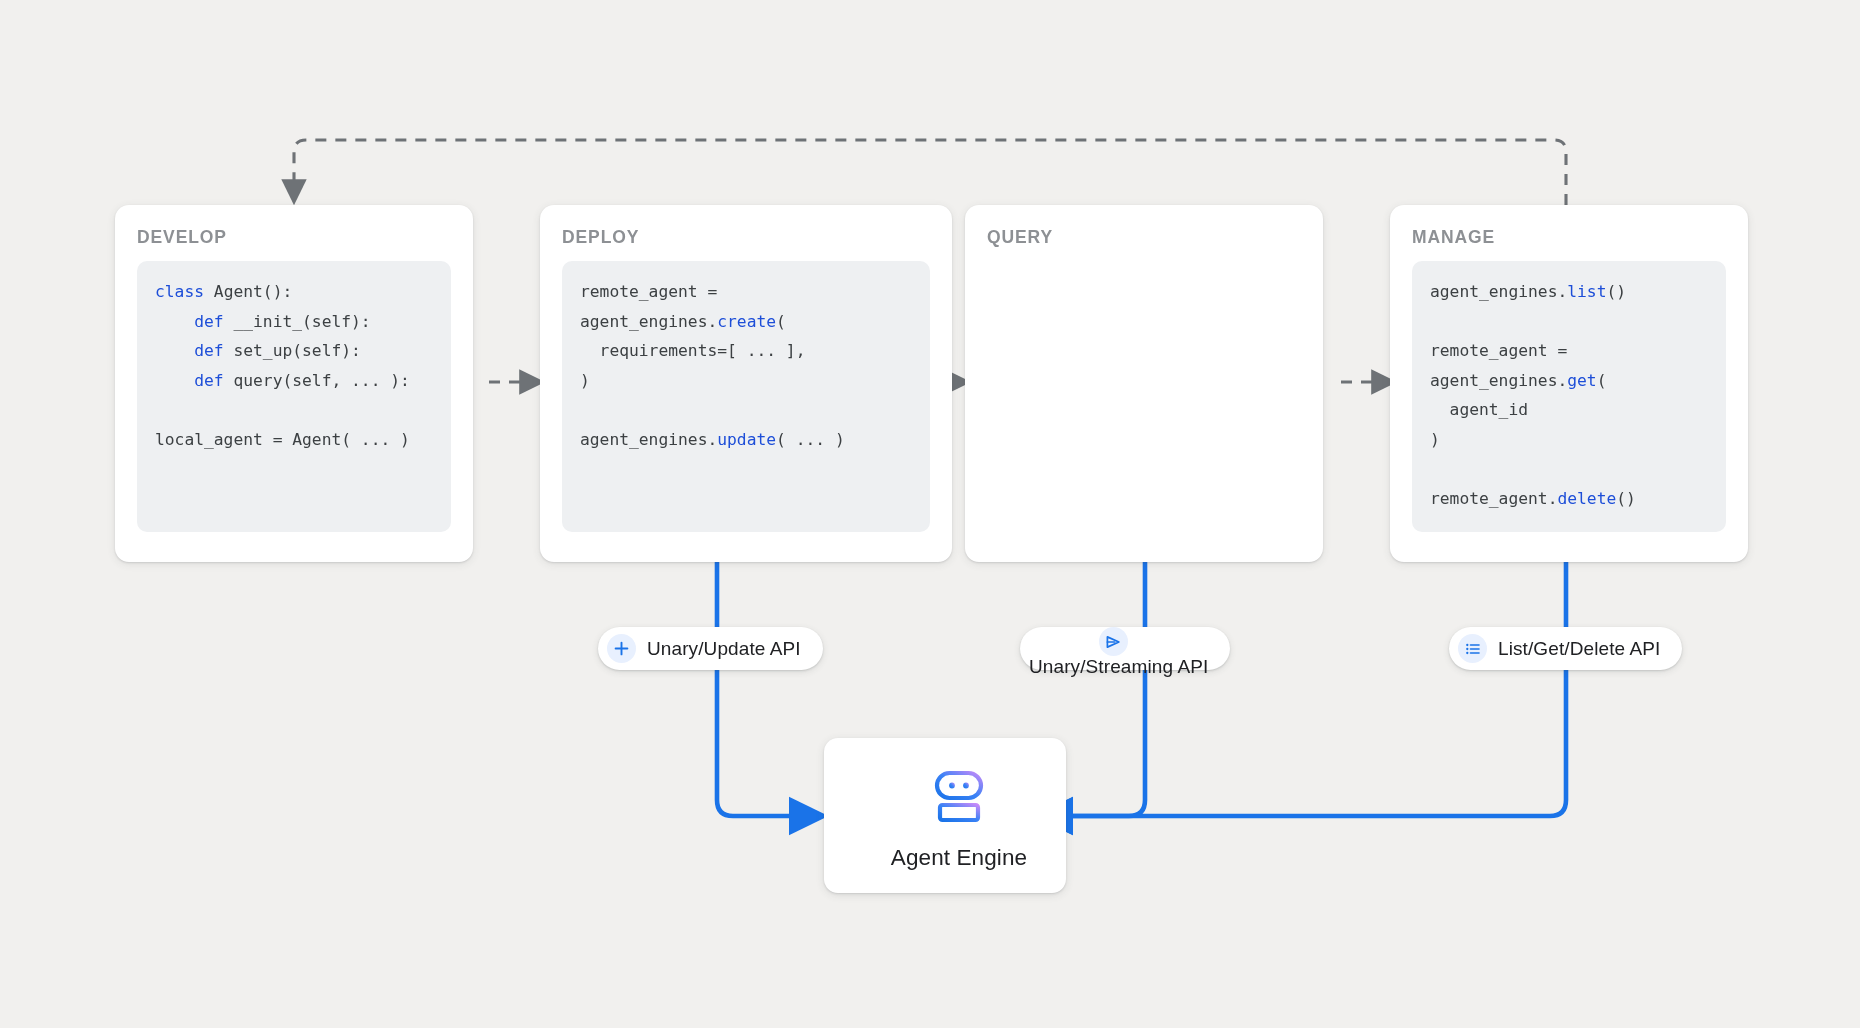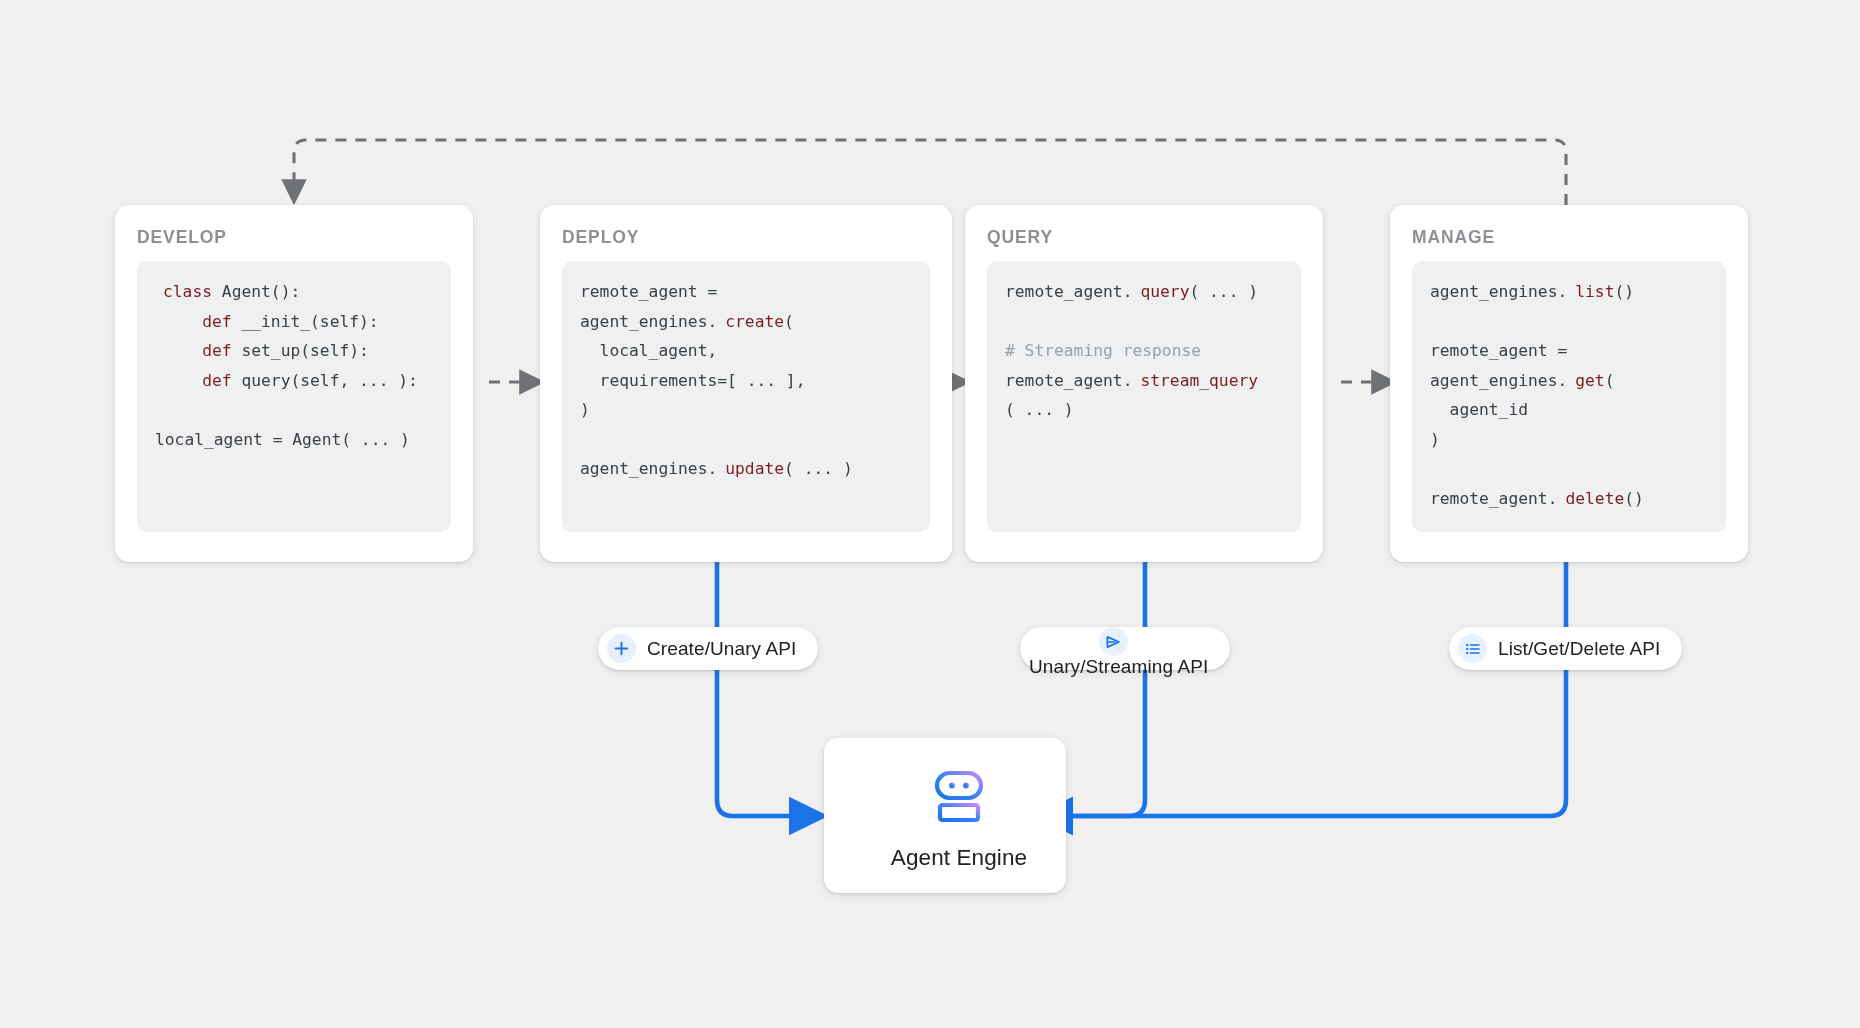--- a/index.html
+++ b/index.html
@@ -41,21 +41,21 @@
     border-radius:10px;
     padding:16px 16px 16px 18px;
     box-sizing:border-box;
     font-family:"DejaVu Sans Mono","Liberation Mono",monospace;
     font-size:16.3px;
     line-height:29.5px;
     color:#3c4043;
     white-space:pre;
     overflow:hidden;
   }
-  .kw{color:#7f1d1d;margin-left:8px;}
+  .kw{color:#1d4ed8;}
   .cm{color:#9aa0a6;}
   .blank{display:block;height:29.5px;}
 
   
   .pill{
     position:absolute;
     height:43px;
     background:#ffffff;
     border-radius:22px;
     box-shadow:0 1px 2px rgba(60,64,67,.18), 0 2px 7px rgba(60,64,67,.12);
@@ -143,40 +143,39 @@
     </g>
   </svg>
 
   <div class="card" id="card-develop" style="left:115px;top:205px;width:358px;height:357px;">
     <div class="card-title">DEVELOP</div>
     <div class="code" style="height:271px;"><div><span class="kw">class </span><span>Agent():</span></div><div><span>    </span><span class="kw">def </span><span>__init_(self):</span></div><div><span>    </span><span class="kw">def </span><span>set_up(self):</span></div><div><span>    </span><span class="kw">def </span><span>query(self, ... ):</span></div><span class="blank">​</span><div><span>local_agent = Agent( ... )</span></div></div>
   </div>
 
   <div class="card" id="card-deploy" style="left:540px;top:205px;width:412px;height:357px;">
     <div class="card-title">DEPLOY</div>
-    <div class="code" style="height:271px;"><div><span>remote_agent =</span></div><div><span>agent_engines.</span><span class="kw">create</span><span>(</span></div><div><span>  local_agent,</span></div><div><span>  requirements=[ ... ],</span></div><div><span>)</span></div><span class="blank">​</span><div><span>agent_engines.</span><span class="kw">update</span><span>( ... )</span></div></div>
+    <div class="code" style="height:271px;"><div><span>remote_agent =</span></div><div><span>agent_engines.</span><span class="kw">create</span><span>(</span></div><div><span>  requirements=[ ... ],</span></div><div><span>)</span></div><span class="blank">​</span><div><span>agent_engines.</span><span class="kw">update</span><span>( ... )</span></div></div>
   </div>
 
   <div class="card" id="card-query" style="left:965px;top:205px;width:358px;height:357px;">
     <div class="card-title">QUERY</div>
-    <div class="code" style="height:271px;"><div><span>remote_agent.</span><span class="kw">query</span><span>( ... )</span></div><span class="blank">​</span><div><span class="cm"># Streaming response</span></div><div><span>remote_agent.</span><span class="kw">stream_query</span></div><div><span>( ... )</span></div></div>
   </div>
 
   <div class="card" id="card-manage" style="left:1390px;top:205px;width:358px;height:357px;">
     <div class="card-title">MANAGE</div>
     <div class="code" style="height:271px;"><div><span>agent_engines.</span><span class="kw">list</span><span>()</span></div><span class="blank">​</span><div><span>remote_agent =</span></div><div><span>agent_engines.</span><span class="kw">get</span><span>(</span></div><div><span>  agent_id</span></div><div><span>)</span></div><span class="blank">​</span><div><span>remote_agent.</span><span class="kw">delete</span><span>()</span></div></div>
   </div>
 
   <div class="pill" id="pill-create-update" style="left:598px;top:627px;">
     <span class="pill-ico">
       <svg width="17" height="17" viewBox="0 0 17 17" aria-hidden="true">
         <path d="M8.5 2.6 V14.4 M2.6 8.5 H14.4" stroke="#1a73e8" stroke-width="1.9" stroke-linecap="round" fill="none"></path>
       </svg>
     </span>
-    <span class="pill-label">Create/Unary API</span>
+    <span class="pill-label">Unary/Update API</span>
   </div>
 
   <div class="pill" id="pill-unary-streaming" style="left:1020px;top:627px;flex-direction:column;">
     <span class="pill-ico">
       <svg width="18" height="18" viewBox="0 0 18 18" aria-hidden="true">
         <path d="M3.4 3.9 L14.9 9 L3.4 14.1 Z" fill="none" stroke="#1a73e8" stroke-width="1.7" stroke-linejoin="round"></path>
         <path d="M3.4 9 H10.6" stroke="#1a73e8" stroke-width="1.7" stroke-linecap="round"></path>
       </svg>
     </span>
     <span class="pill-label">Unary/Streaming API</span>

